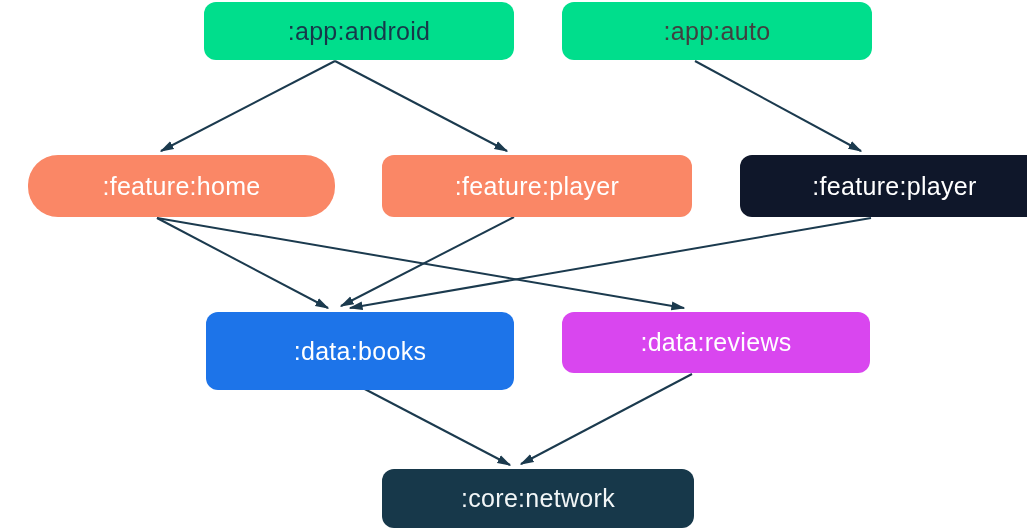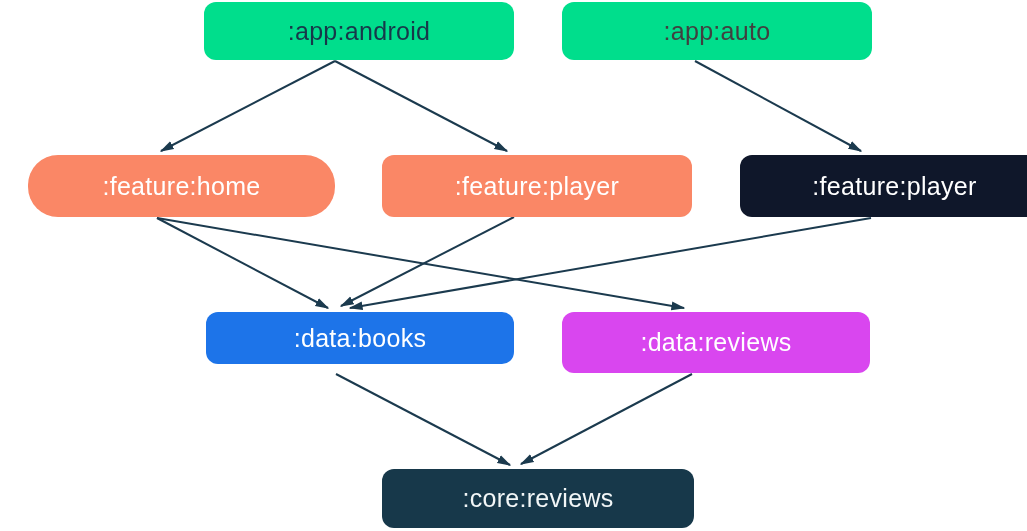--- a/index.html
+++ b/index.html
@@ -60,17 +60,17 @@
         <line x1="336" y1="374" x2="510" y2="465" stroke="#1B3A4E" stroke-width="2" marker-end="url(#arrowhead)"></line>
         <line x1="692" y1="374" x2="521" y2="464" stroke="#1B3A4E" stroke-width="2" marker-end="url(#arrowhead)"></line>
       </g>
   </svg>
   <div id="nodes-layer">
       <div class="node" style="left: 180px; top: 2px; width: 310px; height: 58px; background: rgb(0, 222, 140); color: rgb(23, 56, 74);">:app:android</div>
       <div class="node" style="left: 538px; top: 2px; width: 310px; height: 58px; background: rgb(0, 222, 140); color: #404040;">:app:auto</div>
       <div class="node" style="left: 4px; top: 155px; width: 307px; height: 62px; background: rgb(250, 135, 102); color: rgb(255, 255, 255); border-radius: 30px;">:feature:home</div>
       <div class="node" style="left: 358px; top: 155px; width: 310px; height: 62px; background: rgb(250, 135, 102); color: rgb(255, 255, 255);">:feature:player</div>
       <div class="node" style="left: 716px; top: 155px; width: 309px; height: 62px; background: #0f172a; color: rgb(255, 255, 255);">:feature:player</div>
-      <div class="node" style="left: 182px; top: 312px; width: 308px; height: 52px; background: rgb(29, 116, 233); color: rgb(255, 255, 255);">:data:books</div>
+      <div class="node" style="left: 182px; top: 312px; width: 308px; height: 78px; background: rgb(29, 116, 233); color: rgb(255, 255, 255);">:data:books</div>
       <div class="node" style="left: 538px; top: 312px; width: 308px; height: 61px; background: #d946ef; color: rgb(255, 255, 255);">:data:reviews</div>
-      <div class="node" style="left: 358px; top: 469px; width: 312px; height: 59px; background: rgb(23, 56, 74); color: rgb(242, 246, 247);">:core:reviews</div>
+      <div class="node" style="left: 358px; top: 469px; width: 312px; height: 59px; background: rgb(23, 56, 74); color: rgb(242, 246, 247);">:core:network</div>
     </div>
 </div>
 
 </body></html>

